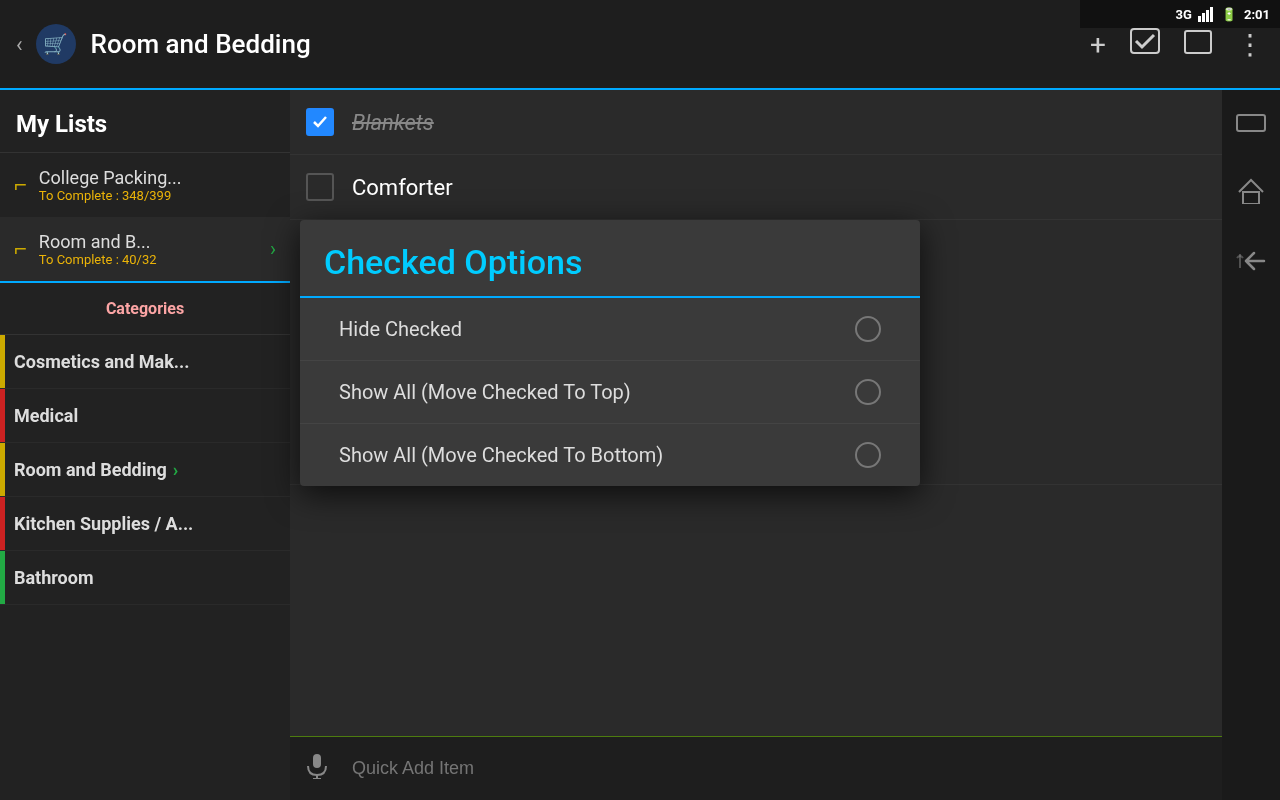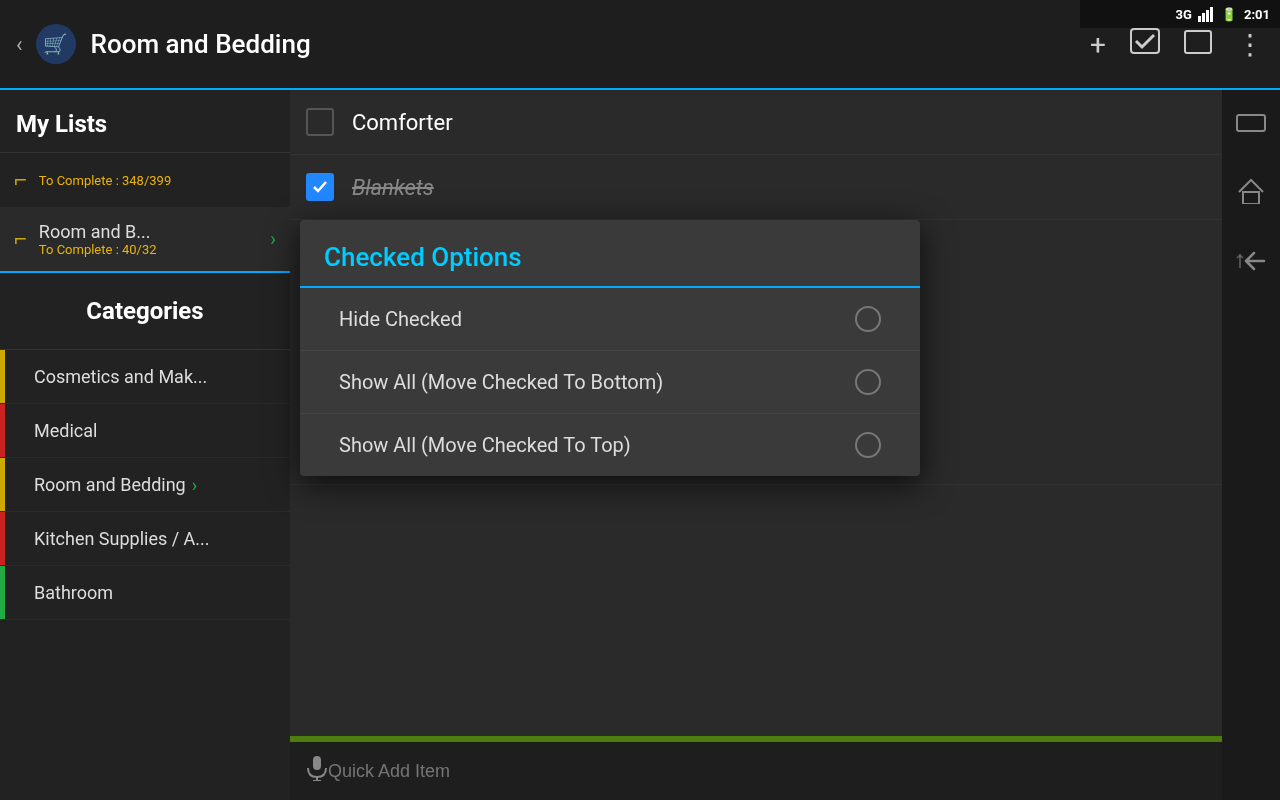--- a/index.html
+++ b/index.html
@@ -125,36 +125,37 @@
     .list-item .list-sub {
       font-size: 13px;
       color: #eab308;
     }
     .list-item .arrow-icon {
       color: #22aa44;
       font-size: 20px;
     }
 
     #categories-header {
-      padding: 24px 16px;
-      font-size: 24px;
+      padding: 16px 16px;
+      font-size: 16px;
       font-weight: bold;
-      color: #ffffff;
+      color: #fca5a5;
       text-align: center;
       border-top: 2px solid #00aaff;
       border-bottom: 1px solid #333;
     }
 
     .category-item {
       display: flex;
       align-items: center;
-      padding: 16px 24px;
+      padding: 16px 4px;
       cursor: pointer;
       border-bottom: 1px solid #2a2a2a;
       position: relative;
+      font-weight: bold;
     }
     .cat-bar {
       width: 5px;
       height: 100%;
       position: absolute;
       left: 0; top: 0;
       border-radius: 0;
     }
     .category-item .cat-name {
       font-size: 18px;
@@ -213,25 +214,25 @@
       font-size: 20px;
       cursor: pointer;
     }
 
     
     #quick-add-bar {
       position: absolute;
       bottom: 0; left: 0; right: 0;
       height: 64px;
       background: #1e1e1e;
-      border-top: 6px solid #4d7c0f;
+      border-top: 1px solid #4d7c0f;
       display: flex;
       align-items: center;
       padding: 0 16px;
-      gap: 0;
+      gap: 24px;
     }
     #quick-add-bar .mic-icon {
       color: #888;
       font-size: 24px;
     }
     #quick-add-input {
       flex: 1;
       background: transparent;
       border: none;
       outline: none;
@@ -280,21 +281,21 @@
       background: #3a3a3a;
       border-radius: 4px;
       overflow: hidden;
       box-shadow: 0 8px 32px rgba(0,0,0,0.7);
     }
     #dialog-header {
       padding: 22px 24px 14px 24px;
       border-bottom: 2px solid #00aaff;
     }
     #dialog-title {
-      font-size: 26px;
+      font-size: 34px;
       color: #00ccff;
       font-weight: 500;
     }
     .dialog-option {
       display: flex;
       align-items: center;
       padding: 18px 39px;
       border-bottom: 1px solid #444;
       cursor: pointer;
     }
@@ -368,20 +369,21 @@
 </div>
 
 <div id="main">
 
   <div id="sidebar">
     <div id="sidebar-header">My Lists</div>
 
     <div class="list-item">
       <span class="list-icon">⌐</span>
       <div class="list-info">
+        <div class="list-name">College Packing...</div>
         <div class="list-sub">To Complete : 348/399</div>
       </div>
     </div>
 
     <div class="list-item" style="background:#2a2a2a;">
       <span class="list-icon">⌐</span>
       <div class="list-info">
         <div class="list-name">Room and B...</div>
         <div class="list-sub">To Complete : 40/32</div>
       </div>
@@ -409,32 +411,32 @@
     </div>
     <div class="category-item">
       <div class="cat-bar" style="background:#22aa44;"></div>
       <span class="cat-name">Bathroom</span>
     </div>
   </div>
 
   <div id="content">
 
     <div class="content-item">
-      <div class="checkbox"></div>
-      <span class="item-name">Comforter</span>
-      <span class="dots-icon">⋮</span>
-    </div>
-
-    <div class="content-item">
       <div class="checkbox checked">
         <svg width="16" height="14" viewBox="0 0 16 14">
           <polyline points="2,7 6,11 14,2" fill="none" stroke="#fff" stroke-width="2.5"></polyline>
         </svg>
       </div>
       <span class="item-name strikethrough">Blankets</span>
+      <span class="dots-icon">⋮</span>
+    </div>
+
+    <div class="content-item">
+      <div class="checkbox"></div>
+      <span class="item-name">Comforter</span>
       <span class="dots-icon">⋮</span>
     </div>
 
     <div style="height:200px;"></div>
 
     <div class="content-item">
       <div class="checkbox"></div>
       <span class="item-name">Sleeping Bag</span>
       <span class="dots-icon">⋮</span>
     </div>
@@ -481,23 +483,23 @@
     <div id="dialog-header">
       <span id="dialog-title">Checked Options</span>
     </div>
 
     <div class="dialog-option">
       <span class="option-label">Hide Checked</span>
       <div class="radio-btn"></div>
     </div>
 
     <div class="dialog-option">
+      <span class="option-label">Show All (Move Checked To Top)</span>
+      <div class="radio-btn"></div>
+    </div>
+
+    <div class="dialog-option">
       <span class="option-label">Show All (Move Checked To Bottom)</span>
       <div class="radio-btn"></div>
     </div>
 
-    <div class="dialog-option">
-      <span class="option-label">Show All (Move Checked To Top)</span>
-      <div class="radio-btn"></div>
-    </div>
-
   </div>
 </div>
 
 </body></html>

